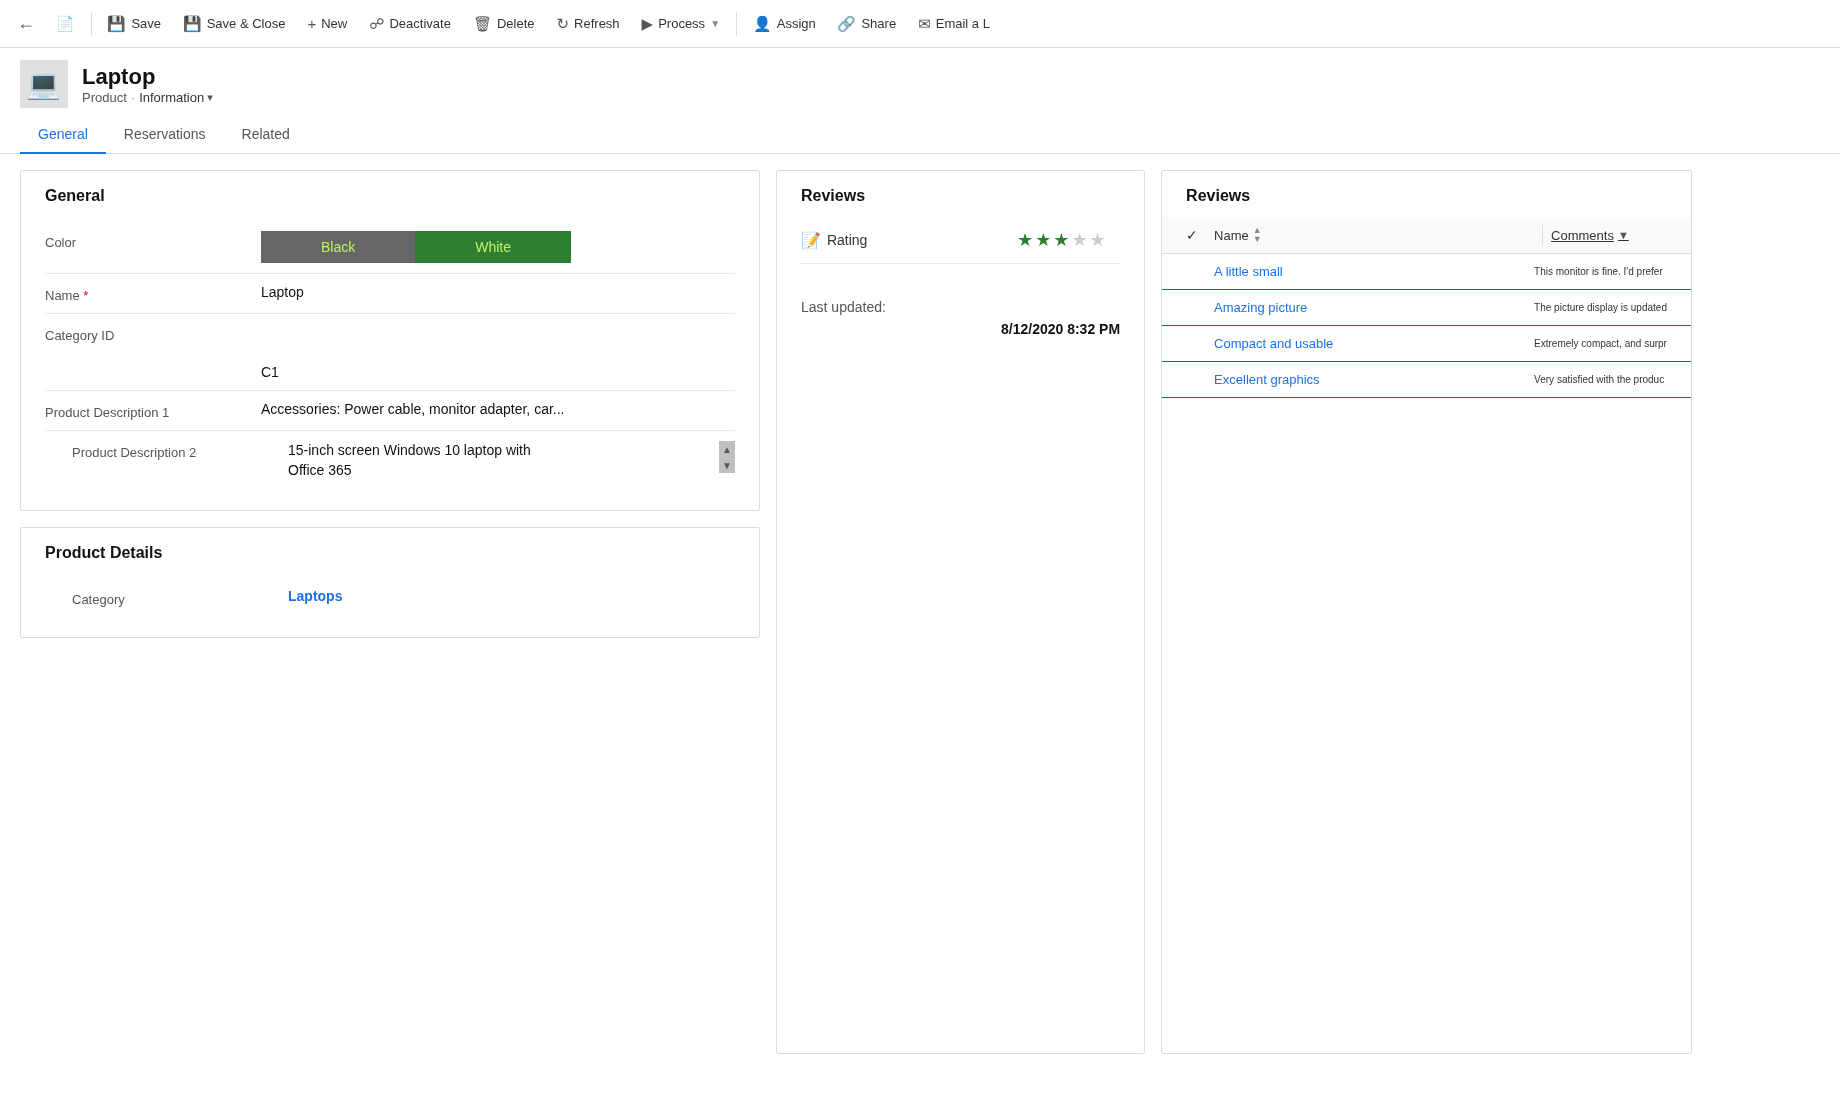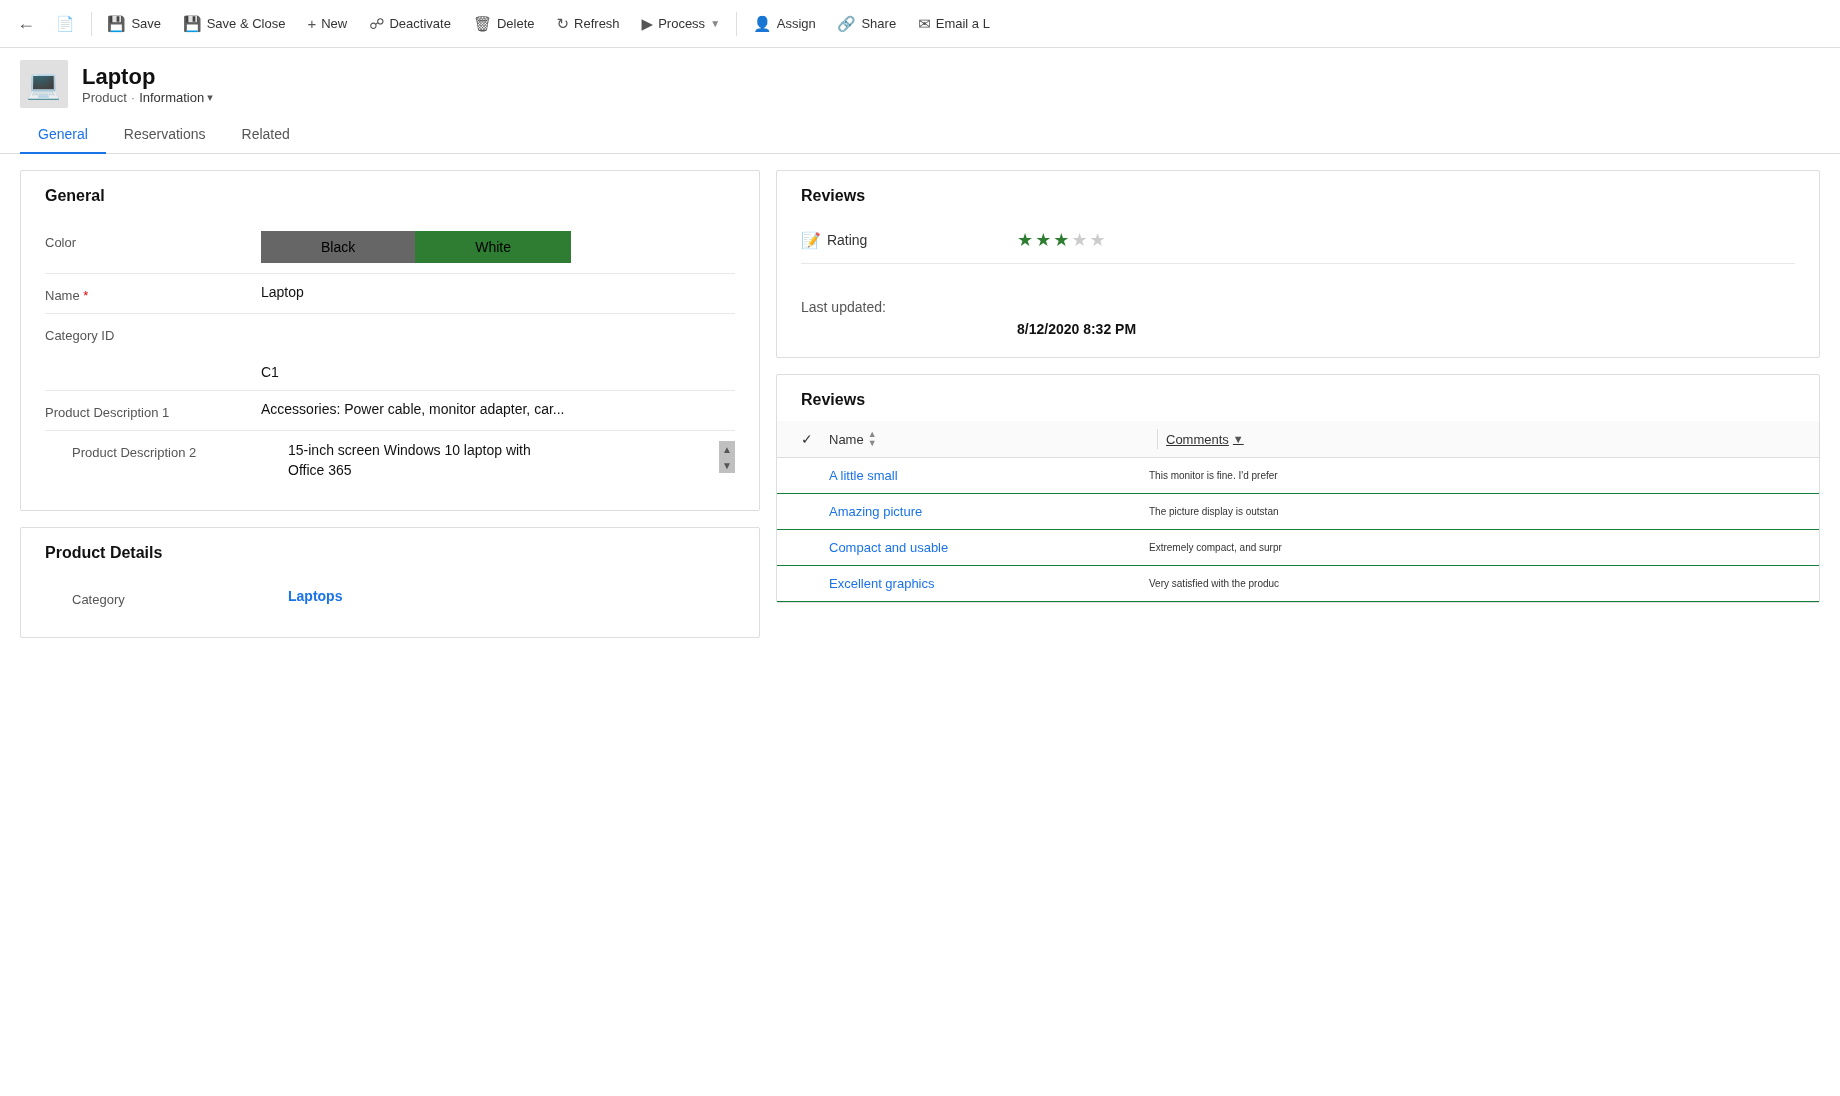--- a/index.html
+++ b/index.html
@@ -155,21 +155,21 @@
     .color-btn-group {
       display: flex;
       gap: 0;
     }
     .color-btn {
       padding: 8px 60px;
       border: none;
       cursor: pointer;
       font-size: 14px;
       font-weight: 500;
-      color: #000000;
+      color: #bef264;
     }
     .color-btn.black { background: #666; }
     .color-btn.green { background: #2e7d32; }
 
     
     .field-textarea {
       font-size: 14px;
       color: #111;
       line-height: 1.4;
     }
@@ -188,21 +188,21 @@
       font-size: 10px;
       cursor: pointer;
       color: #555;
     }
 
     
     .right-panel {
       flex: 1;
       margin-left: 16px;
       display: flex;
-      flex-direction: column;
+      flex-direction: row;
       gap: 16px;
       overflow-y: auto;
     }
 
     
     .reviews-summary {
       border: 1px solid #ddd;
       border-radius: 2px;
       background: #fff;
       padding: 16px 24px 20px 24px;
@@ -277,21 +277,20 @@
     .review-comment { flex: 1; font-size: 10px; color: #333; overflow: hidden; white-space: nowrap; text-overflow: ellipsis; }
 
     
     .rating-icon { font-size: 16px; color: #555; }
 
     
     .last-updated-row {
       display: flex;
       align-items: center;
       padding: 8px 0 0 0;
-      gap: 16px;
     }
     .last-updated-label { flex: 0 0 200px; font-size: 14px; color: #555; }
     .last-updated-value { font-size: 14px; color: #111; font-weight: 600; margin-top: 45px; }
 
     
     .desc-field-wrapper {
       display: flex;
       align-items: flex-start;
       gap: 4px;
       flex: 1;
@@ -486,21 +485,21 @@
       </div>
 
       <div class="reviews-table-row">
         <div class="review-check"></div>
         <div class="review-name">A little small</div>
         <div class="review-comment">This monitor is fine. I'd prefer</div>
       </div>
       <div class="reviews-table-row">
         <div class="review-check"></div>
         <div class="review-name">Amazing picture</div>
-        <div class="review-comment">The picture display is outstan</div>
+        <div class="review-comment">The picture display is updated</div>
       </div>
       <div class="reviews-table-row">
         <div class="review-check"></div>
         <div class="review-name">Compact and usable</div>
         <div class="review-comment">Extremely compact, and surpr</div>
       </div>
       <div class="reviews-table-row">
         <div class="review-check"></div>
         <div class="review-name">Excellent graphics</div>
         <div class="review-comment">Very satisfied with the produc</div>

